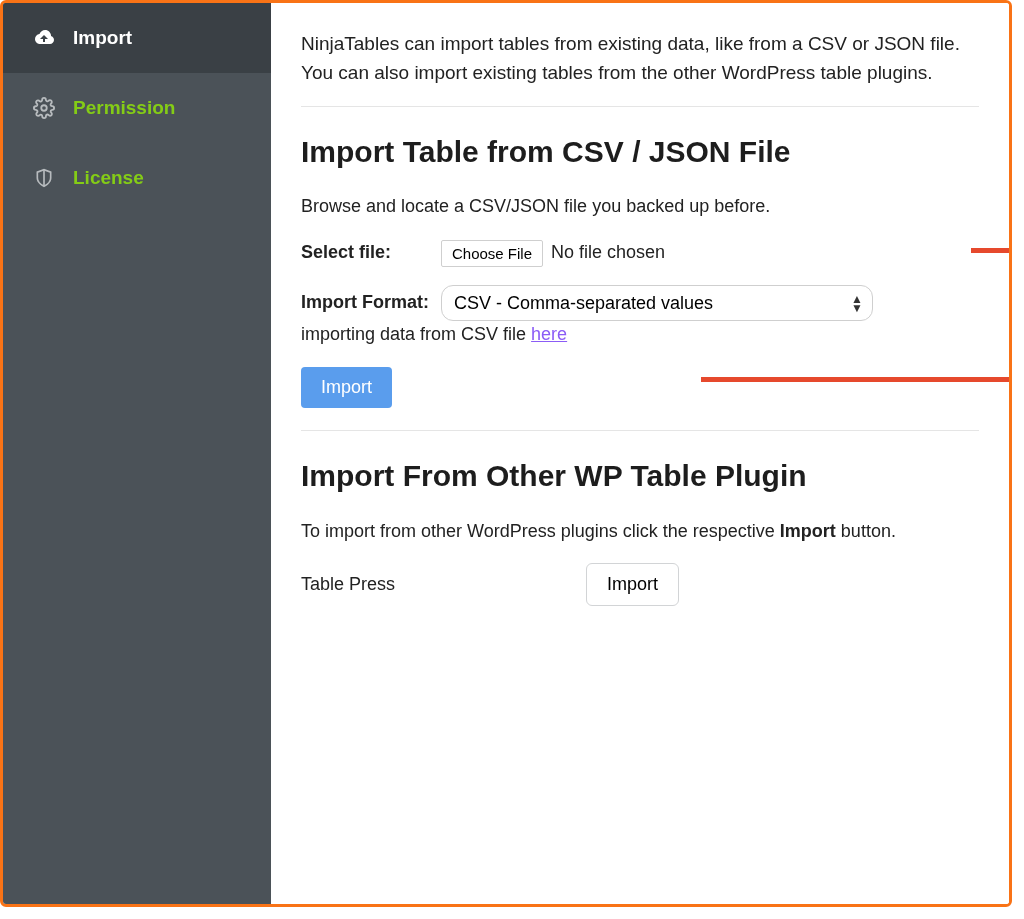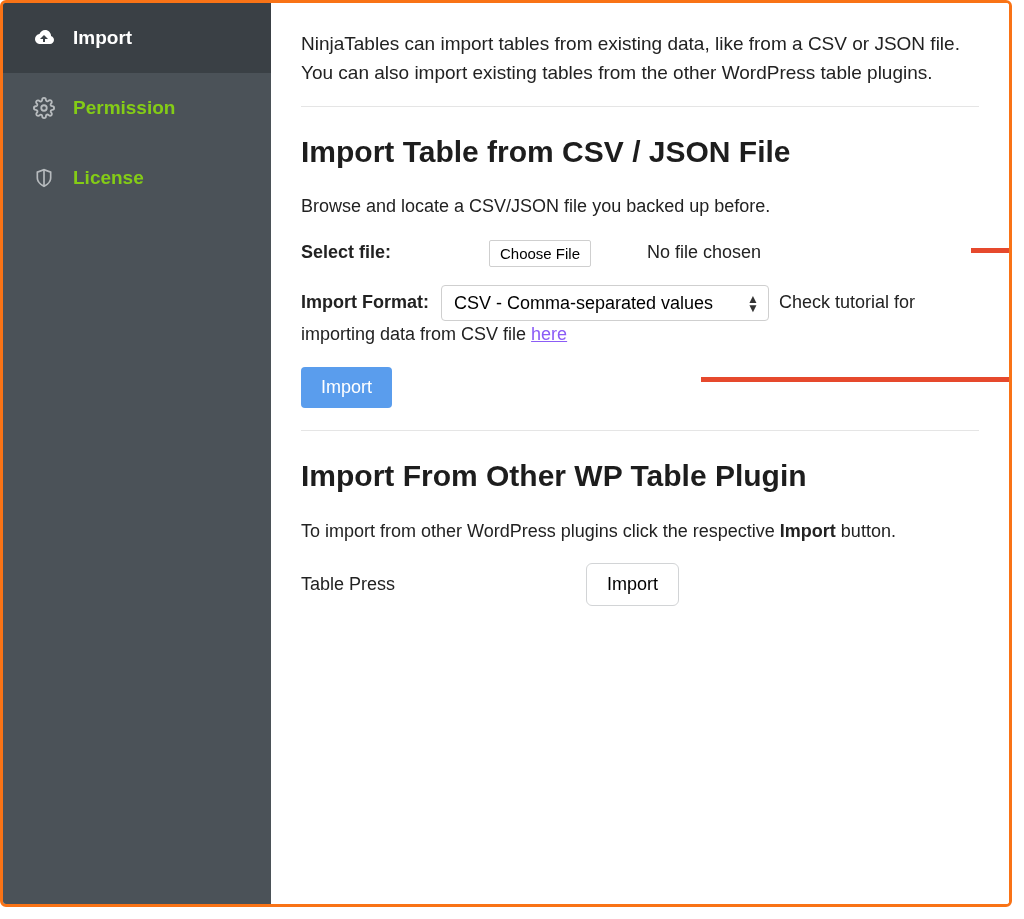--- a/index.html
+++ b/index.html
@@ -112,25 +112,25 @@
   }
   .select-wrap {
     position: relative;
     display: inline-block;
     margin-right: 10px;
   }
   .select-box {
     font-size: 18px;
     padding: 7px 30px 7px 12px;
     border: 1px solid #cfcfcf;
-    border-radius: 4px;
+    border-radius: 12px;
     background: #fff;
     appearance: none;
     -webkit-appearance: none;
-    width: 328px;
+    width: 432px;
     cursor: pointer;
   }
   .select-wrap .chev {
     position: absolute;
     right: 10px;
     top: 50%;
     transform: translateY(-50%);
     font-size: 12px;
     pointer-events: none;
     color: #333;
@@ -178,21 +178,21 @@
   .arrow .line {
     position: absolute;
     top: 4px;
     left: 0;
     right: 22px;
     height: 5px;
     background: #e6492d;
   }
   #arrow1 { left: 670px; top: 5px; width: 180px; }
   #arrow2 { left: 400px; top: 6px; width: 450px; }
-  .rel { position: relative; gap: 48px; }
+  .rel { position: relative; }
 </style>
 </head>
 <body>
 
 <div class="app">
   <aside class="sidebar">
     <div class="sidebar-item active">
       <span class="icon">
         <svg width="24" height="24" viewBox="0 0 24 24" fill="#ffffff">
             <path d="M19 11c.1-.3.1-.7.1-1 0-3.3-2.7-6-6-6-2.6 0-4.8 1.7-5.6 4C4.9 8.3 3 10.4 3 13c0 2.8 2.2 5 5 5h10c2.2 0 4-1.8 4-4 0-1.9-1.3-3.5-3-3.9zM13 13v3h-2v-3H8l4-4 4 4h-3z"></path>
@@ -243,24 +243,20 @@
       </div>
 
       <div class="row" style="margin-bottom:6px; flex-wrap:wrap;">
         <span class="label">Import Format:</span>
         <span class="select-wrap">
           <select class="select-box">
             <option>CSV - Comma-separated values</option>
           </select>
           <span class="chev">▲<br>▼</span>
         </span>
-        <span style="flex:1;">
-          
-          Check tutorial for
-        </span>
       </div>
       <p class="tutorial-line">
         importing data from CSV file <a href="#">here</a>
       </p>
 
       <div class="row rel" style="margin-bottom:22px;">
         <button class="btn-primary">Import</button>
         <div id="arrow2" class="arrow">
           <div class="line"></div>
         </div>

